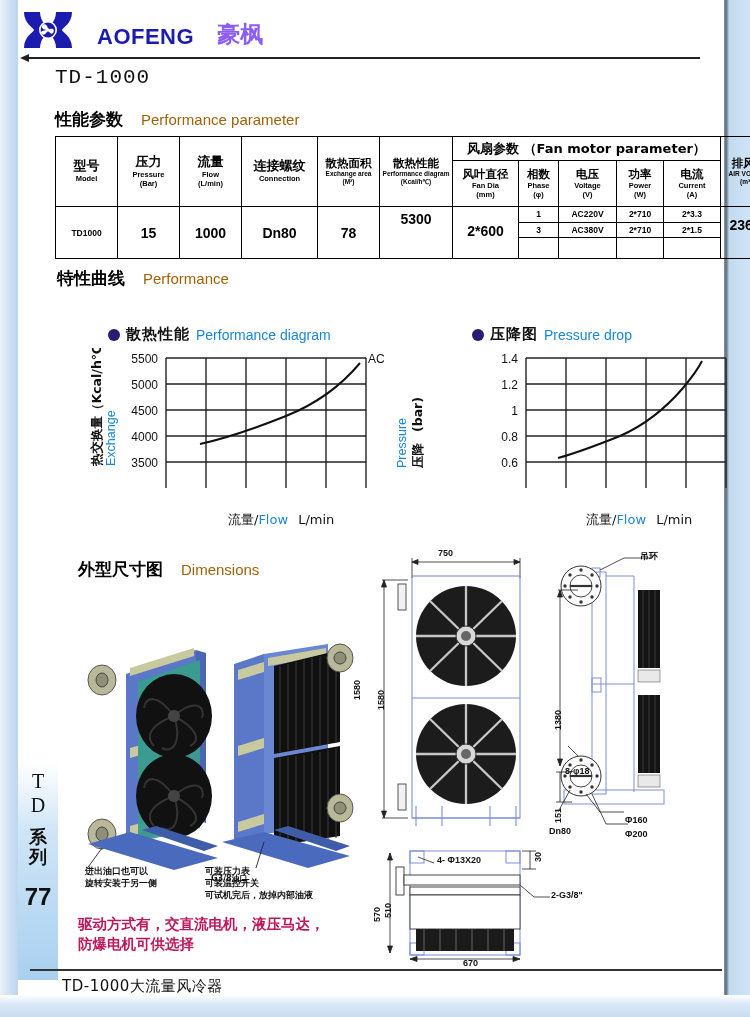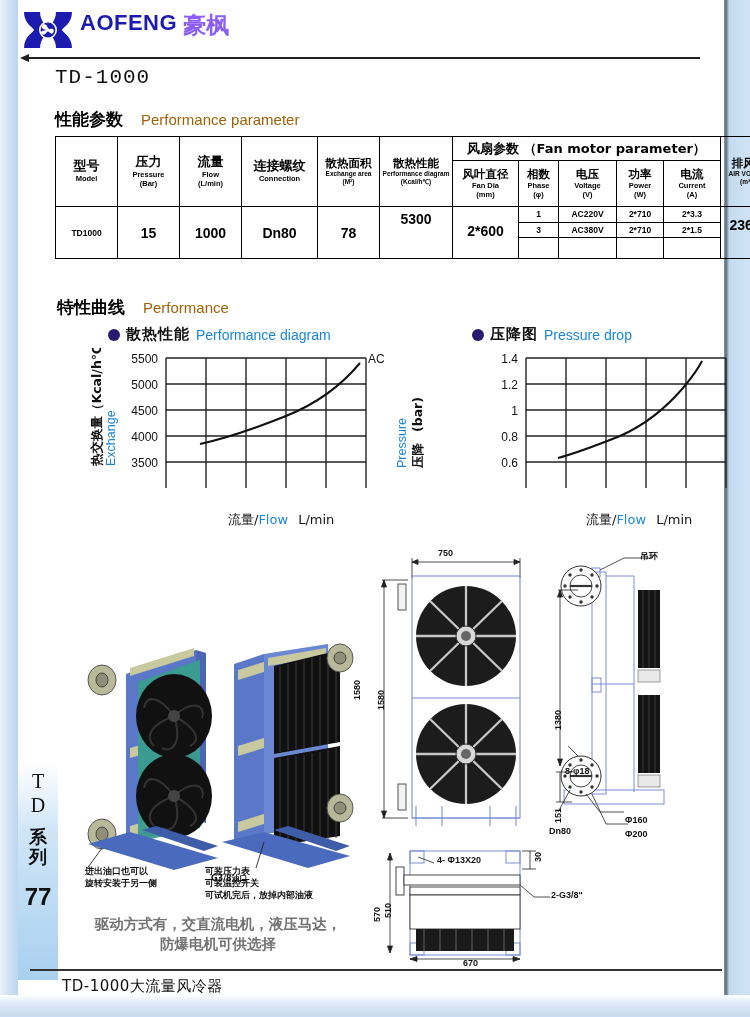--- a/index.html
+++ b/index.html
@@ -28,21 +28,21 @@
     background: #fff;
   }
   .bottom-band {
     position: absolute; left: 0; right: 0; bottom: 0; height: 22px;
     background: linear-gradient(to bottom, #ffffff 0%, #dce9f7 40%, #c7dcf0 100%);
   }
 
   
   .logo-row {
     position: absolute; left: 22px; top: 10px;
-    display: flex; align-items: flex-start; gap: 6px;
+    display: flex; align-items: flex-end; gap: 23px;
   }
   .logo-mark { width: 52px; height: 40px; display: block; }
   .logo-en {
     font-size: 22px; font-weight: bold; color: #1b1bb0;
     letter-spacing: .5px; font-family: "Liberation Sans", sans-serif;
   }
   .logo-cn {
     font-size: 23px; font-weight: bold; color: #8b5cf6;
     font-family: "DejaVu Sans", sans-serif;
   }
@@ -99,22 +99,22 @@
   .axis-label-x .blue { color: #1a86d8; }
   .tick { font-size: 12px; font-family: "Liberation Sans", sans-serif; fill: #111; }
   .ylab-cn { font-size: 12.5px; font-weight: bold; font-family: "DejaVu Sans", sans-serif; fill: #111; }
   .ylab-en { font-size: 12.5px; font-family: "Liberation Sans", sans-serif; fill: #1a86d8; }
 
   
   .dim-txt { position: absolute; font-size: 9px; font-family: "Liberation Sans", sans-serif; color: #111; font-weight: bold; }
   .ann-cn { position: absolute; font-family: "DejaVu Sans", serif; font-size: 9px; color: #111; line-height: 1.32; font-weight: bold; }
   .drive-note {
     position: absolute; left: 78px; top: 915px; width: 280px;
-    text-align: center; font-family: "DejaVu Sans", serif;
-    font-size: 14.5px; font-weight: bold; color: #737373; line-height: 1.35;
+    text-align: left; font-family: "DejaVu Sans", serif;
+    font-size: 14.5px; font-weight: bold; color: #be185d; line-height: 1.35;
   }
 
   
   .tab {
     position: absolute; left: 18px; top: 762px; width: 40px; height: 218px;
     background: linear-gradient(to bottom, #ffffff 0%, #cfe5f7 32%, #a9d0ef 100%);
     display: flex; flex-direction: column; align-items: center;
   }
   .tab-td {
     margin-top: 8px; font-size: 20px; color: #111;
@@ -320,21 +320,21 @@
                   <td>&nbsp;</td>
                 </tr>
         </tbody>
             </table>
       </td>
       <td class="vbig" style="vertical-align:top; padding-top:10px">23600</td>
     </tr>
   </tbody>
     </table>
 
-  <div class="sec-head" style="left:57px; top:296px;">
+  <div class="sec-head" style="left:57px; top:267px;">
     <span class="sec-cn">特性曲线</span>
     <span class="sec-en">Performance</span>
   </div>
 
   <div class="chart-wrap" style="left:108px; top:325px;">
     <div class="bullet-head">
       <span class="dot"></span>
       <span class="ch-cn">散热性能</span>
       <span class="ch-en">Performance diagram</span>
     </div>
@@ -418,20 +418,24 @@
   <svg style="position:absolute; left:392px; top:360px;" width="36" height="120" viewBox="0 0 36 120">
     <text class="ylab-en" transform="translate(14,108) rotate(-90)">Pressure</text>
     <text class="ylab-cn" transform="translate(30,108) rotate(-90)">压降</text>
     <text class="ylab-cn" transform="translate(30,72) rotate(-90)">(bar)</text>
   </svg>
   <div class="axis-label-x" style="position:absolute; left:586px; top:511px;">
     <span>流量/</span><span class="blue">Flow</span>
     <span style="margin-left:6px">L/min</span>
   </div>
 
+  <div class="sec-head" style="left:78px; top:558px;">
+    <span class="sec-cn">外型尺寸图</span>
+    <span class="sec-en">Dimensions</span>
+  </div>
 
   <svg class="drawbox" style="left:78px; top:620px;" width="290" height="250" viewBox="0 0 290 250">
 
     <g>
       <polygon points="48,54 118,30 118,200 48,226" fill="#5b78c8"></polygon>
       <polygon points="118,30 128,33 128,203 118,200" fill="#4a66b4"></polygon>
       <polygon points="52,48 116,28 116,36 52,56" fill="#c9c9a0"></polygon>
       <polygon points="52,128 116,110 116,120 52,138" fill="#c9c9a0"></polygon>
       <polygon points="52,206 116,188 116,198 52,216" fill="#c9c9a0"></polygon>
 

